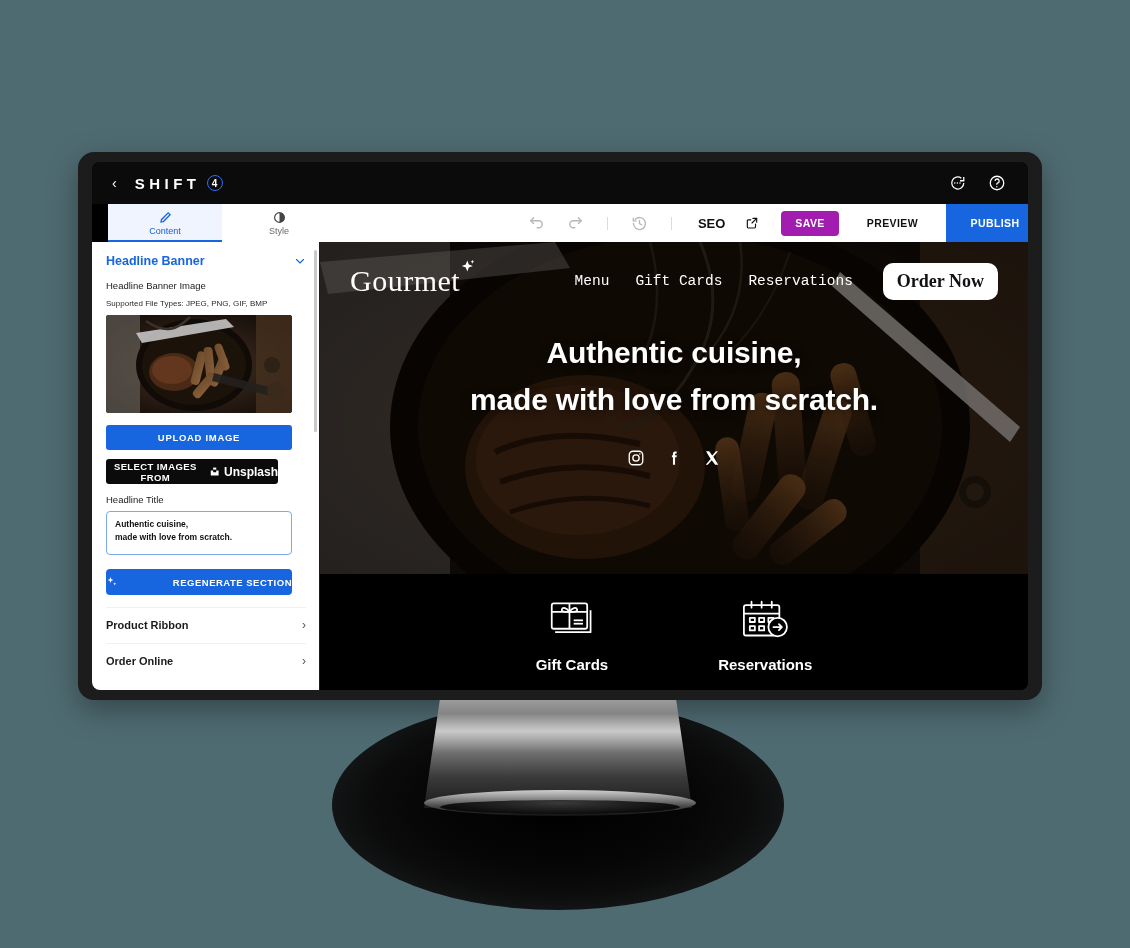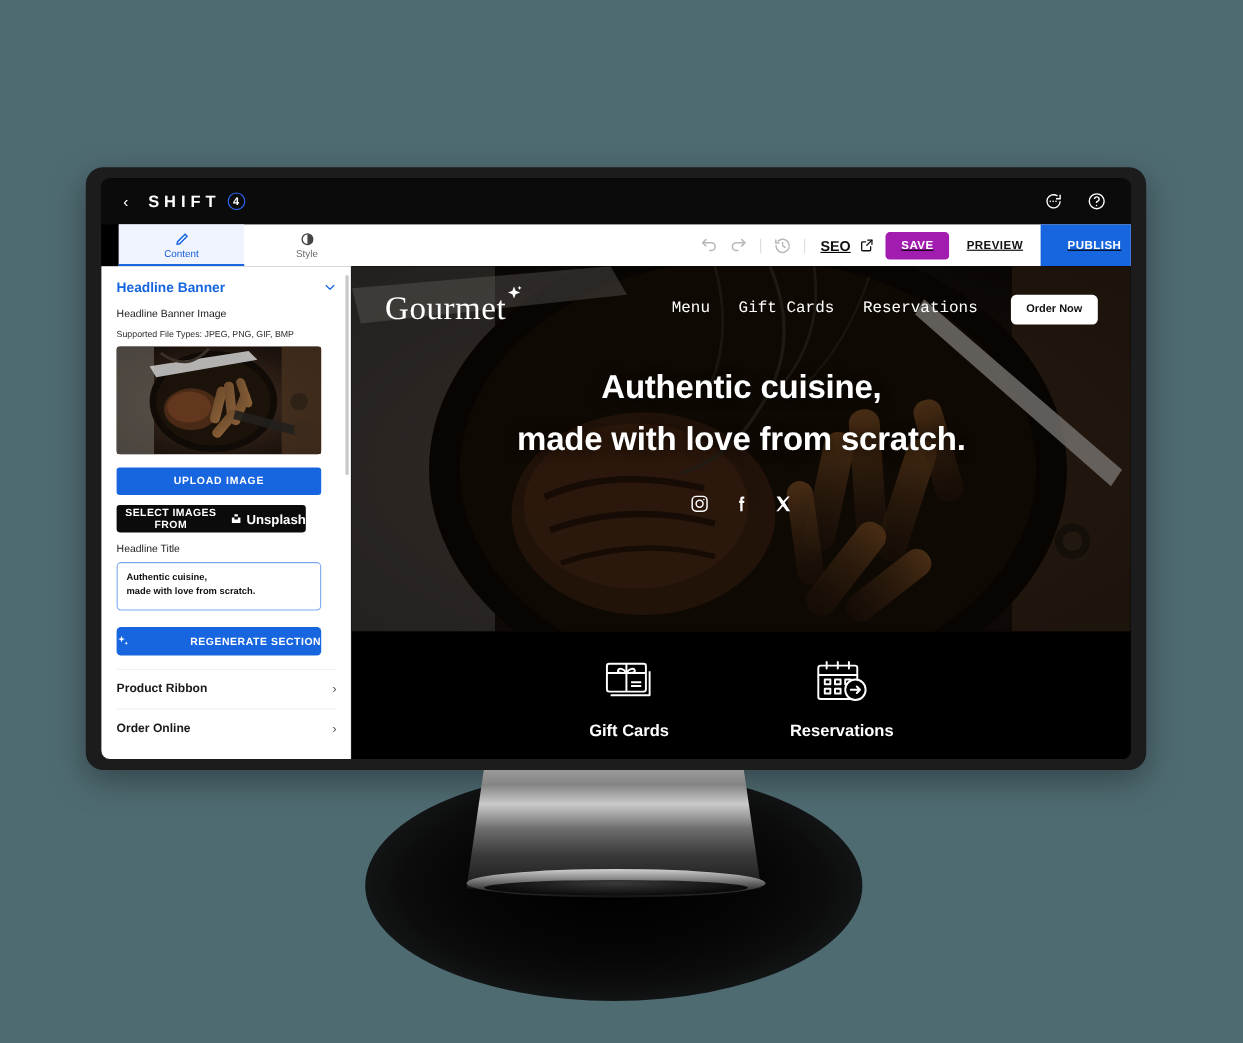--- a/index.html
+++ b/index.html
@@ -85,21 +85,21 @@
   .tab.active { background: #eff4fe; color: #1a5fd6; }
   .tab.active::after {
     content: ""; position: absolute; left: 0; right: 0; bottom: 0;
     height: 2.5px; background: #1766e0;
   }
   .tab.inactive { color: #6b6b6b; }
   .tab svg { width: 13px; height: 13px; }
 
   .tb-actions {
     flex: 1; display: flex; align-items: center; justify-content: flex-end;
-    gap: 0; padding-left: 10px; text-decoration: underline;
+    gap: 12px; padding-left: 10px;
   }
   .tb-icon { width: 17px; height: 17px; color: #b8b8b8; margin: 0 5px; cursor: pointer; }
   .tb-div { width: 1px; height: 13px; background: #dcdcdc; margin: 0 6px; }
   .tb-seo {
     font-size: 13px; font-weight: 700; color: #111; margin-left: 8px; cursor: pointer;
   }
   .tb-ext { width: 14px; height: 14px; color: #111; margin: 0 10px 0 8px; cursor: pointer; }
   .btn-save {
     background: #a21caf; color: #fff; border: none;
     font-size: 10.5px; font-weight: 700; letter-spacing: .4px;
@@ -182,23 +182,23 @@
     position: absolute; left: 0; top: 0; width: 100%; height: 78px;
     display: flex; align-items: center; padding: 0 30px; z-index: 4;
   }
   .site-logo {
     font-family: "Liberation Serif", serif; color: #fff;
     font-size: 30px; letter-spacing: .5px; position: relative;
   }
   .site-links { margin-left: auto; display: flex; align-items: center; gap: 26px; }
   .site-link { color: #fff; font-size: 14.5px; font-weight: 500; cursor: pointer; font-family: Liberation Mono, monospace; }
   .site-cta {
-    background: #fff; color: #111; border: none; border-radius: 5px;
-    font-size: 10px; font-weight: 700; padding: 8px 14px; cursor: pointer;
-    font-family: Liberation Sans, sans-serif; margin-left: 4px;
+    background: #fff; color: #111; border: none; border-radius: 10px;
+    font-size: 18px; font-weight: 700; padding: 8px 14px; cursor: pointer;
+    font-family: Liberation Serif, serif; margin-left: 4px;
   }
   .hero-body {
     position: relative; z-index: 4; padding-top: 88px;
     text-align: center; color: #fff;
   }
   .hero-h1 {
     font-size: 30px; font-weight: 700; line-height: 1.55; letter-spacing: -0.2px;
     text-shadow: 0 2px 10px rgba(0,0,0,.6);
   }
   .socials { margin-top: 26px; display: flex; justify-content: center; gap: 20px; }

